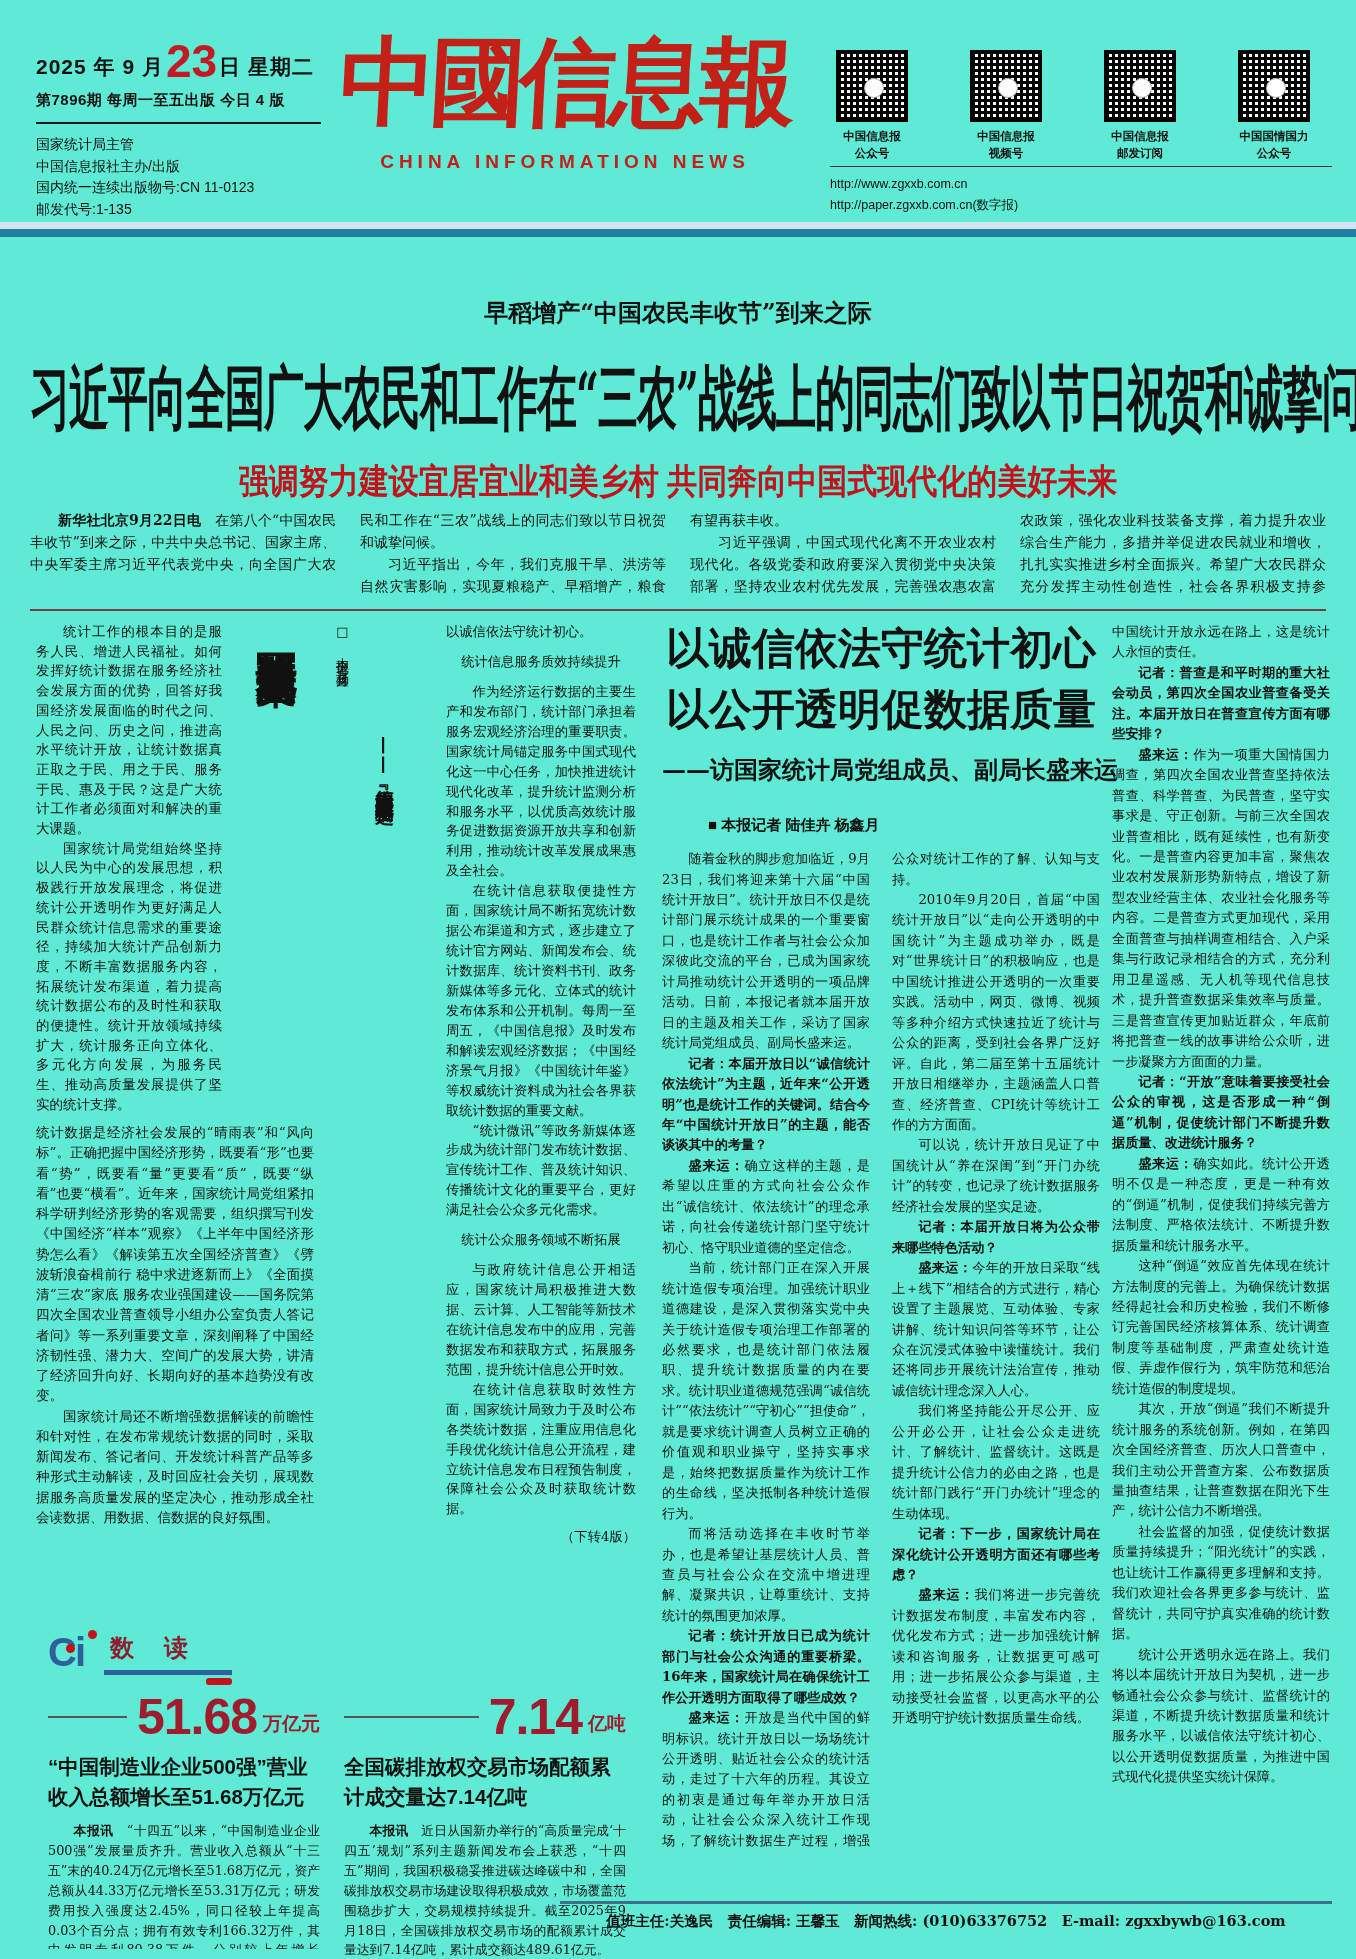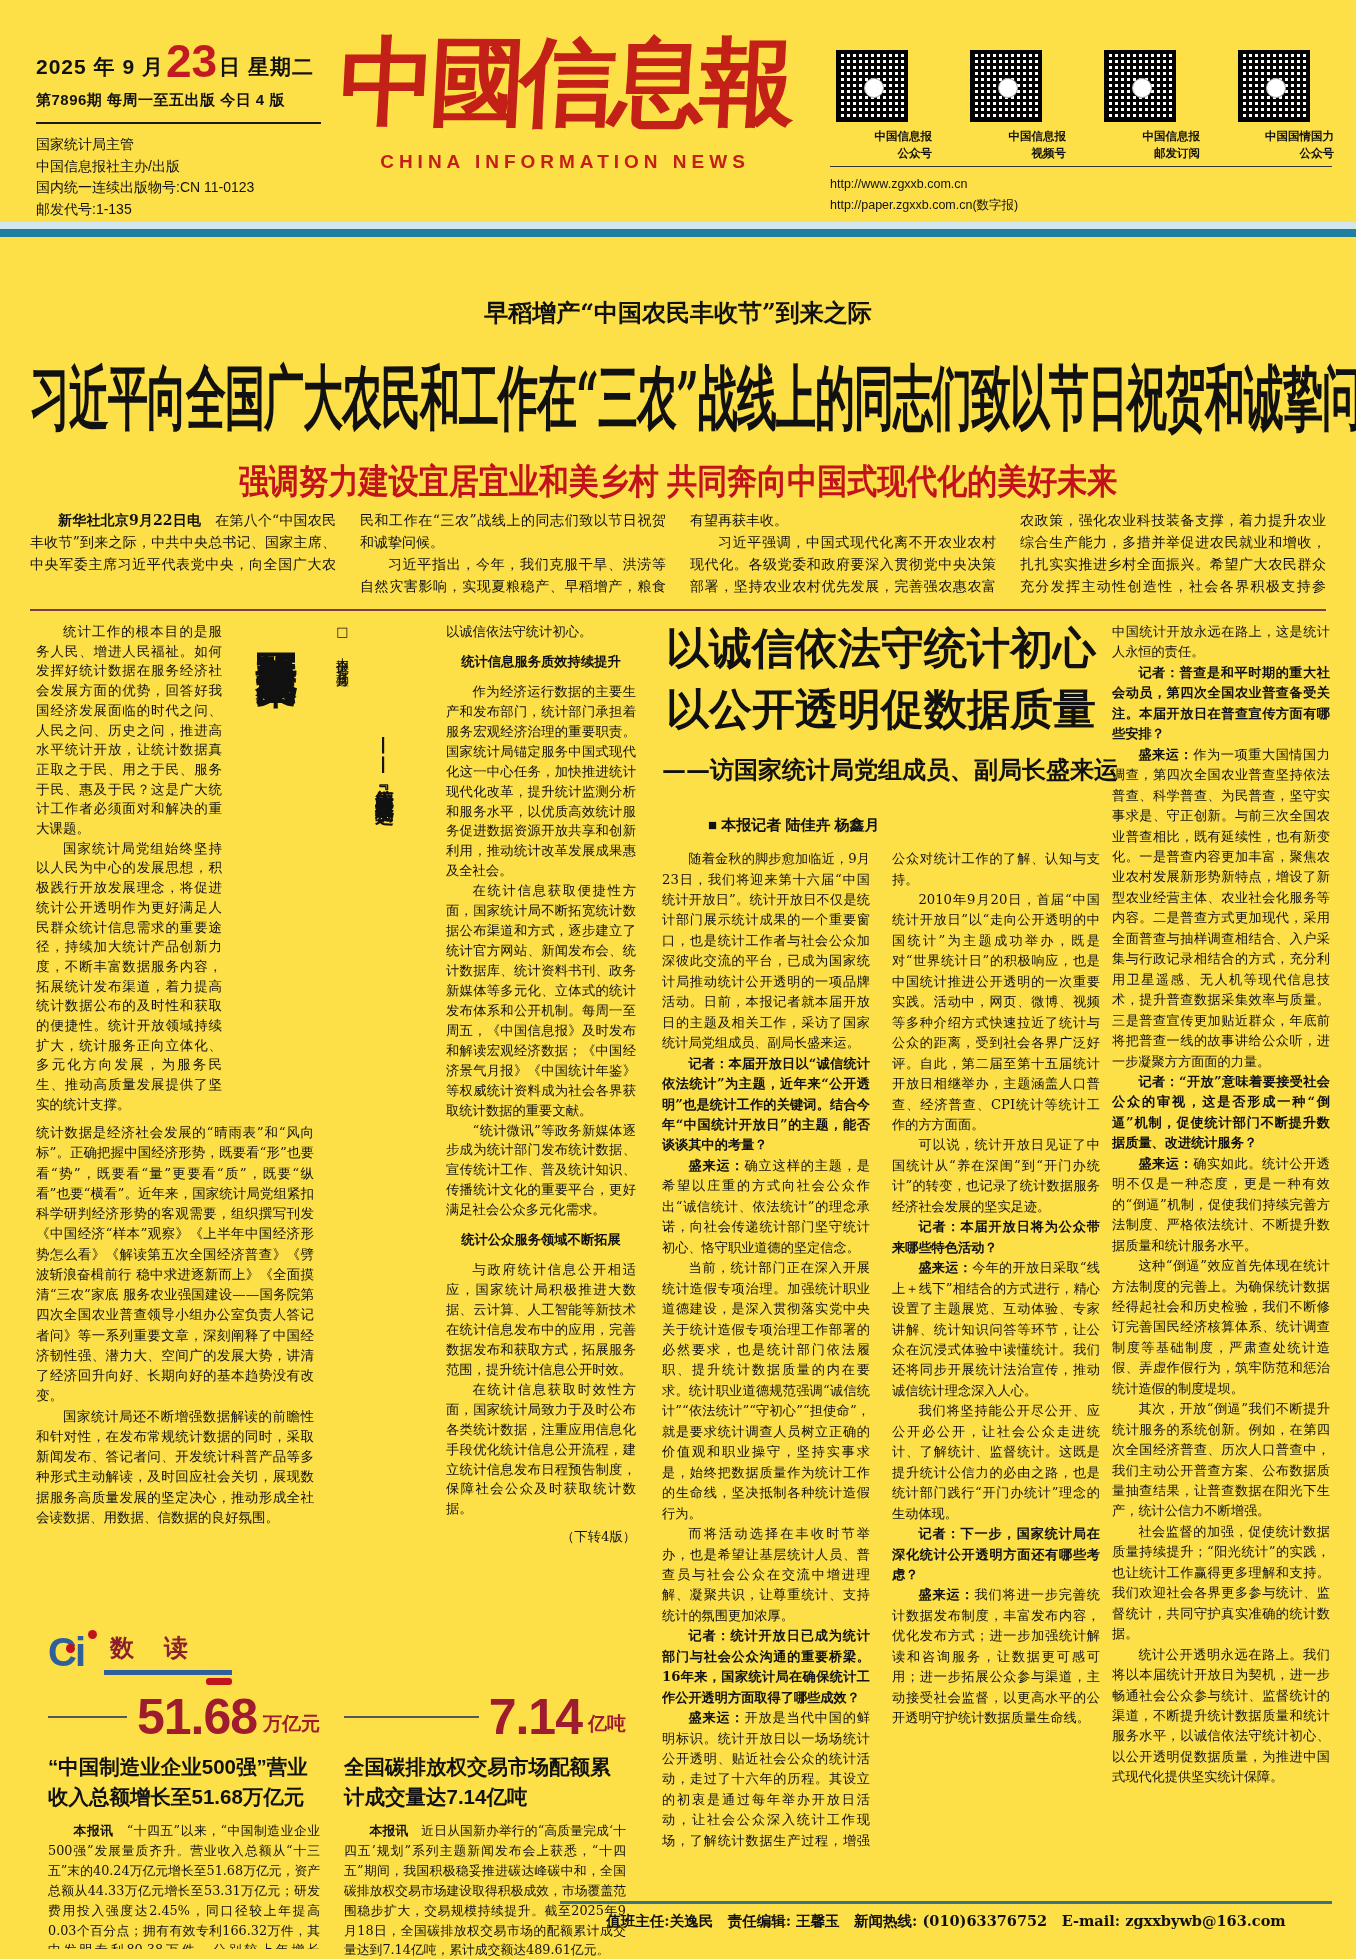--- a/index.html
+++ b/index.html
@@ -1,32 +1,32 @@
 <!DOCTYPE html>
 <html><head>
 <meta charset="utf-8">
 <style>
   * { box-sizing: border-box; margin: 0; padding: 0; }
   body { background:#888; }
-  .page { position:relative; width:1356px; height:1959px; background:#fde047; margin:0 auto;
+  .page { position:relative; width:1356px; height:1959px; background:#5eead4; margin:0 auto;
           font-family:"DejaVu Serif","Liberation Serif",serif; color:#111; overflow:hidden; }
 
   
   .hdr-left { position:absolute; left:36px; top:42px; width:290px; }
   .date-line { font-family:"Liberation Sans","DejaVu Sans",sans-serif; font-weight:bold; font-size:21px; letter-spacing:1px; color:#111; display:flex; align-items:flex-end; }
   .date-line .day { color:#c11a22; font-size:46px; font-weight:900; line-height:0.85; letter-spacing:0; margin:0 2px; }
   .issue-line { font-family:"Liberation Sans","DejaVu Sans",sans-serif; font-size:15px; font-weight:bold; margin-top:10px; letter-spacing:0.5px; }
   .hdr-rule { border-top:2px solid #1a1a1a; margin:12px 0 10px 0; width:285px; }
   .pub-lines .ln { font-family:"Liberation Sans","DejaVu Sans",sans-serif; font-size:14px; line-height:1.55; }
   .masthead { position:absolute; left:330px; top:20px; width:470px; text-align:center; }
   .masthead-cn { font-size:96px; line-height:1.3; font-weight:900; color:#c32017; letter-spacing:-6px;
                  transform:skewX(-3deg); font-family:"DejaVu Serif","Liberation Serif",serif; white-space:nowrap; }
   .masthead-en { margin-top:6px; font-family:"Liberation Sans","DejaVu Sans",sans-serif; font-size:19px; font-weight:bold; color:#c32017; letter-spacing:5px; }
   .qr-row { position:absolute; left:812px; top:50px; width:522px; display:flex; justify-content:space-between; }
-  .qr-item { width:120px; text-align:right; }
+  .qr-item { width:120px; text-align:center; }
   .qr-box { width:72px; height:72px; margin:0 auto; position:relative; border:2px solid #000;
             background-image: repeating-linear-gradient(0deg,#000 0 3px,transparent 3px 6px),
                               repeating-linear-gradient(90deg,#000 0 3px,#fff 3px 6px); }
   .qr-box::after { content:''; position:absolute; left:26px; top:26px; width:18px; height:18px; background:#fff; border:1px solid #aaa; border-radius:50%; }
   .qr-label { margin-top:6px; font-family:"Liberation Sans","DejaVu Sans",sans-serif; font-size:11.5px; line-height:1.45; font-weight:bold; }
   .hdr-urls { position:absolute; left:830px; top:166px; width:502px; border-top:1.5px solid #333; padding-top:7px;
               font-family:"Liberation Sans","DejaVu Sans",sans-serif; font-size:12.5px; line-height:1.65; }
   .band-light { position:absolute; left:0; top:222px; width:1356px; height:7px; background:#d3e5ef; }
   .band-dark  { position:absolute; left:0; top:229px; width:1356px; height:8px; background:#1f7fa0; }
 
@@ -40,21 +40,21 @@
   .sub-headline span { display:inline-block; font-size:30px; font-weight:900; transform:scaleY(1.15); transform-origin:center top;
             font-family:"Liberation Sans","DejaVu Sans",sans-serif; }
   .top-body { position:absolute; left:30px; top:510px; width:1296px; height:88px; column-count:4; column-gap:24px;
               font-size:14px; line-height:1.57; text-align:justify; overflow:hidden; }
 
   .divider { position:absolute; left:30px; top:609px; width:1296px; border-top:2px solid #7a3b45; }
 
   
   .txt p { text-indent:2em; text-align:justify; }
   .txt p.noind { text-indent:0; }
-  .txt p.sub { text-indent:0; text-align:center; font-weight:700; margin:10px 0;
+  .txt p.sub { text-indent:0; text-align:center; font-weight:400; margin:10px 0;
                font-family:"Liberation Sans","DejaVu Sans",sans-serif; }
   .txt p.q { font-weight:bold; }
   .txt p.end { text-indent:0; text-align:right; margin-top:8px; }
   .txt p b { font-weight:bold; }
 
   
   .colA  { position:absolute; left:36px;  top:622px;  width:186px; height:494px; font-size:13.5px; line-height:1.46; overflow:hidden; }
   .colA2 { position:absolute; left:36px;  top:1122px; width:278px; height:482px; font-size:13.5px; line-height:1.5;  overflow:hidden; }
   .v-head { position:absolute; left:250px; top:620px; height:505px; writing-mode:vertical-rl;
             font-size:41px; font-weight:900; letter-spacing:1px; font-family:"DejaVu Serif","Liberation Serif",serif; }

